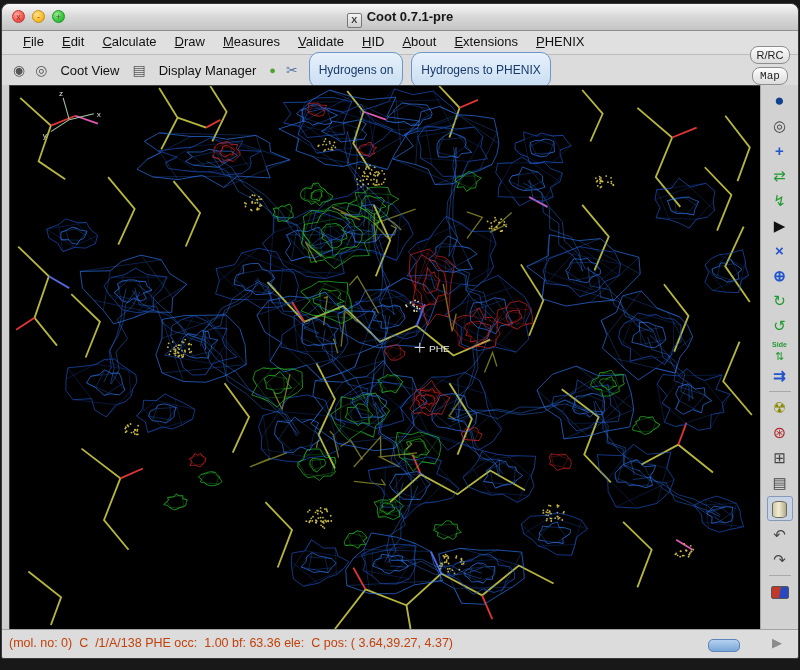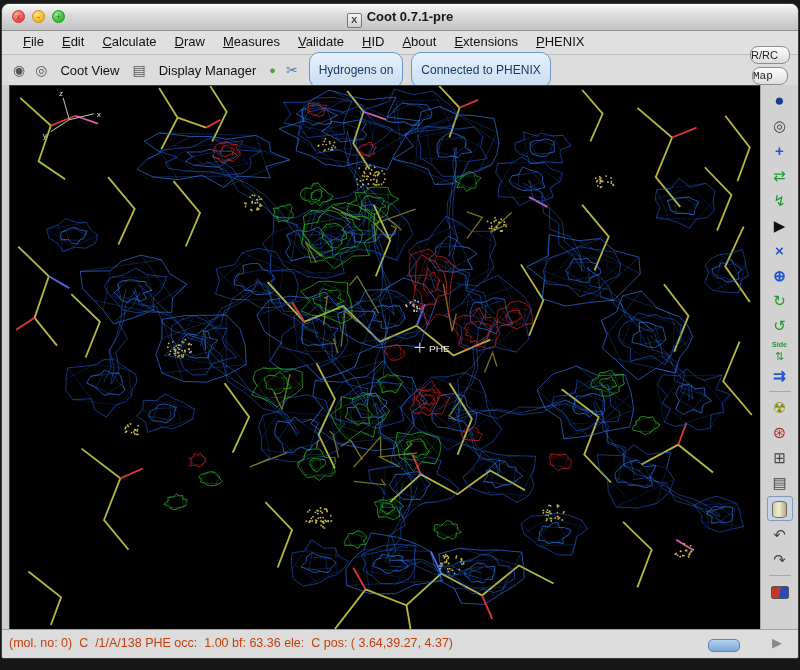--- a/index.html
+++ b/index.html
@@ -24,21 +24,21 @@
   
   .toolbar{height:30px;background:#dcdcdc;border-bottom:1px solid #9a9a9a;display:flex;align-items:center;
     padding-left:8px;gap:4px;}
   .tbtn{font-size:13px;color:#111;padding:2px 6px;cursor:default;}
   .tico{font-size:14px;color:#555;padding:0 3px;cursor:default;}
   .tico.green{color:#49a32e;font-size:11px;}
   .tico.blue{color:#5577aa;}
   .pill{font-size:12px;color:#173a6a;background:linear-gradient(#e7f1fb,#c9ddf2);border:1px solid #6b96c9;
     border-radius:10px;padding:10px 9px;margin-left:4px;cursor:default;}
   
-  .corner-btn{position:absolute;right:8px;width:38px;text-align:left;font-size:11px;color:#222;
+  .corner-btn{position:absolute;right:8px;width:38px;text-align:center;font-size:11px;color:#222;
     background:linear-gradient(#fdfdfd,#dcdcdc);border:1px solid #8d8d8d;border-radius:8px;padding:2px 0;cursor:default;}
   #rrc{top:42px;} #mapbtn{top:63px;width:34px;right:10px;font-family:Liberation Mono, monospace;}
   
   .main{position:absolute;left:0;right:0;top:81px;bottom:28px;display:flex;}
   .gutter{width:7px;background:#cfcfcf;}
   .canvas{flex:1;background:#000;border:1px solid #3c3c3c;border-right:none;position:relative;}
   .canvas svg{display:block;width:100%;height:100%;}
   .side-toolbar{width:37px;background:#d2d2d2;border-left:1px solid #a6a6a6;display:flex;flex-direction:column;
     align-items:center;padding-top:3px;}
   .ric{height:25px;width:28px;text-align:center;font-size:15px;line-height:25px;cursor:default;}
@@ -87,21 +87,21 @@
 
   <div class="toolbar">
     <span class="tico">◉</span>
     <span class="tico">◎</span>
     <span class="tbtn">Coot View</span>
     <span class="tico">▤</span>
     <span class="tbtn">Display Manager</span>
     <span class="tico green">●</span>
     <span class="tico blue">✂</span>
     <span class="pill">Hydrogens on</span>
-    <span class="pill">Connected to PHENIX</span>
+    <span class="pill">Hydrogens to PHENIX</span>
   </div>
 
   <span class="corner-btn" id="rrc">R/RC</span>
   <span class="corner-btn" id="mapbtn">Map</span>
 
   <div class="main">
     <div class="gutter"></div>
     <div class="canvas">
       <svg viewBox="0 0 734 548" preserveAspectRatio="none">
         <g id="mol-layer">

